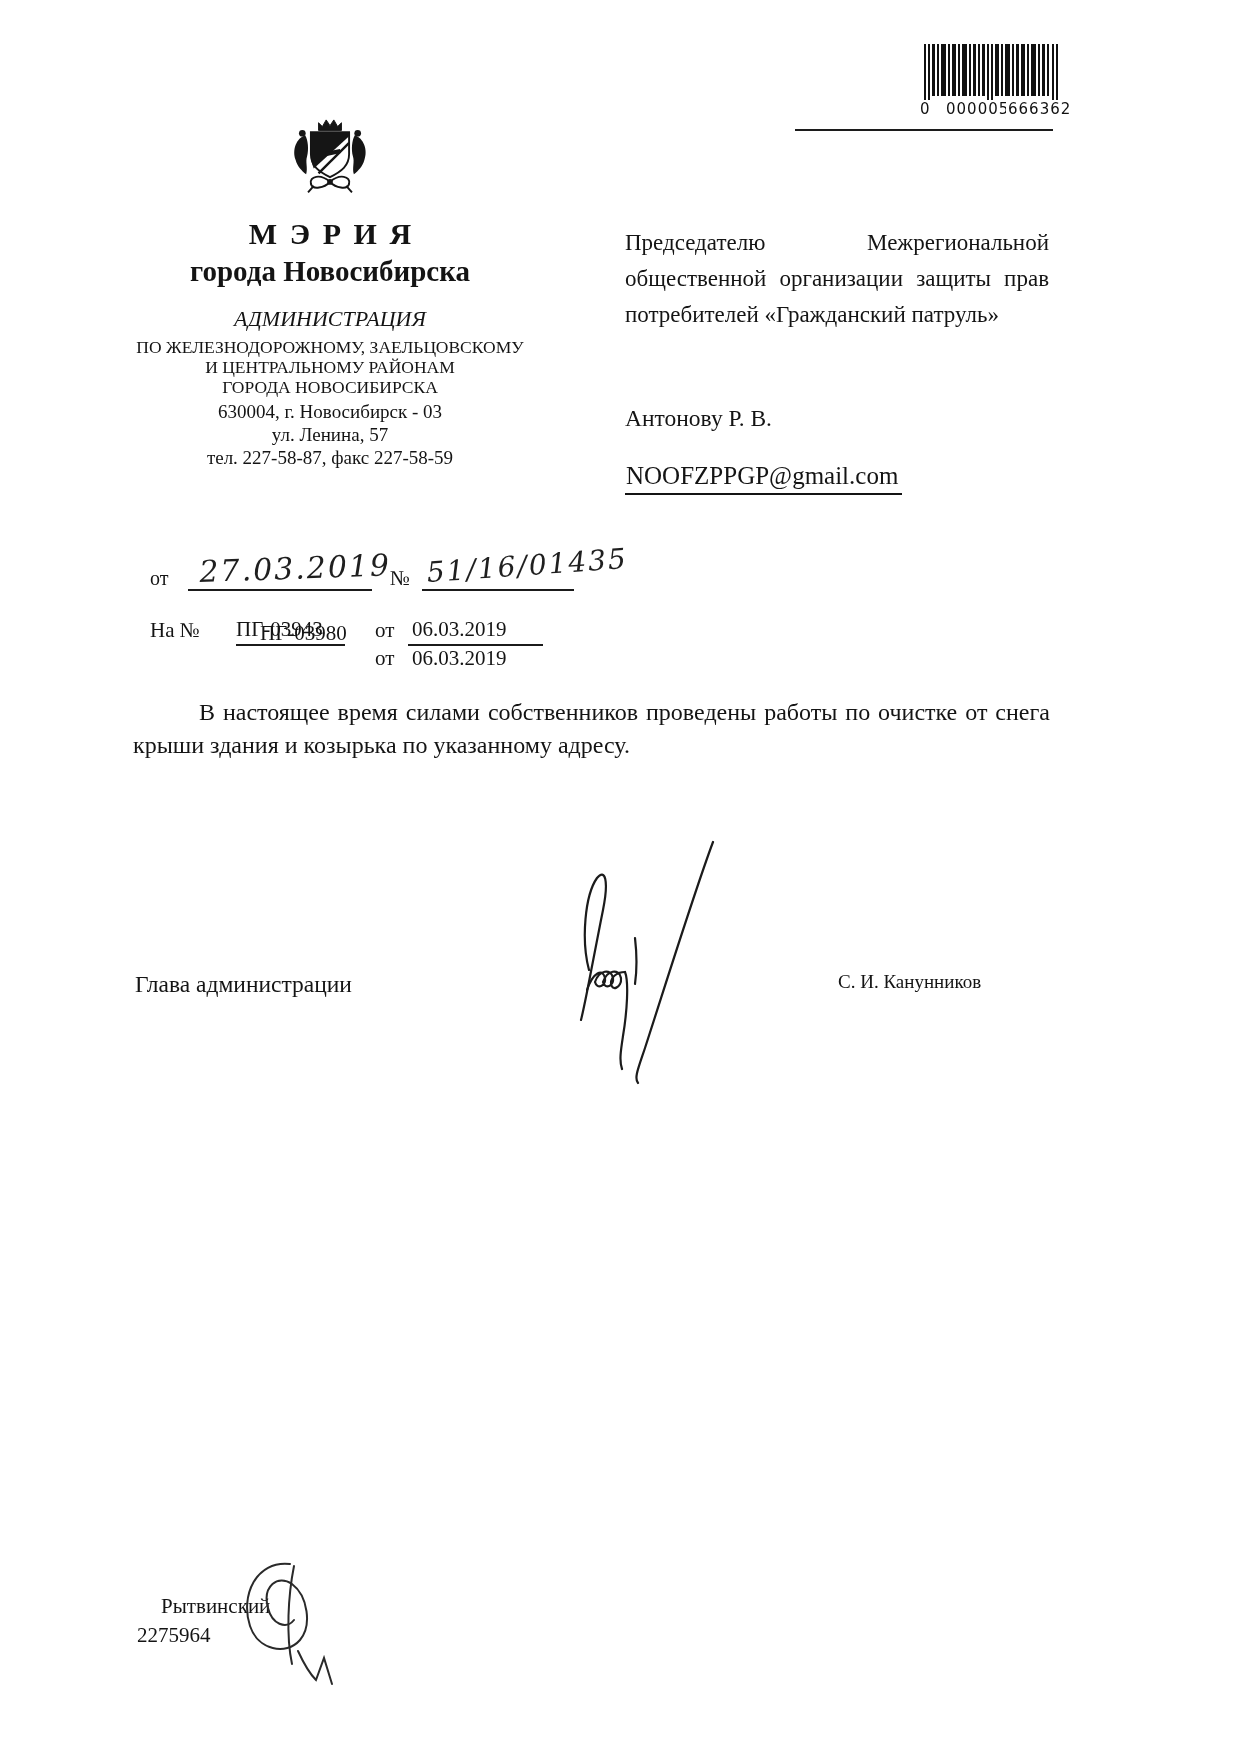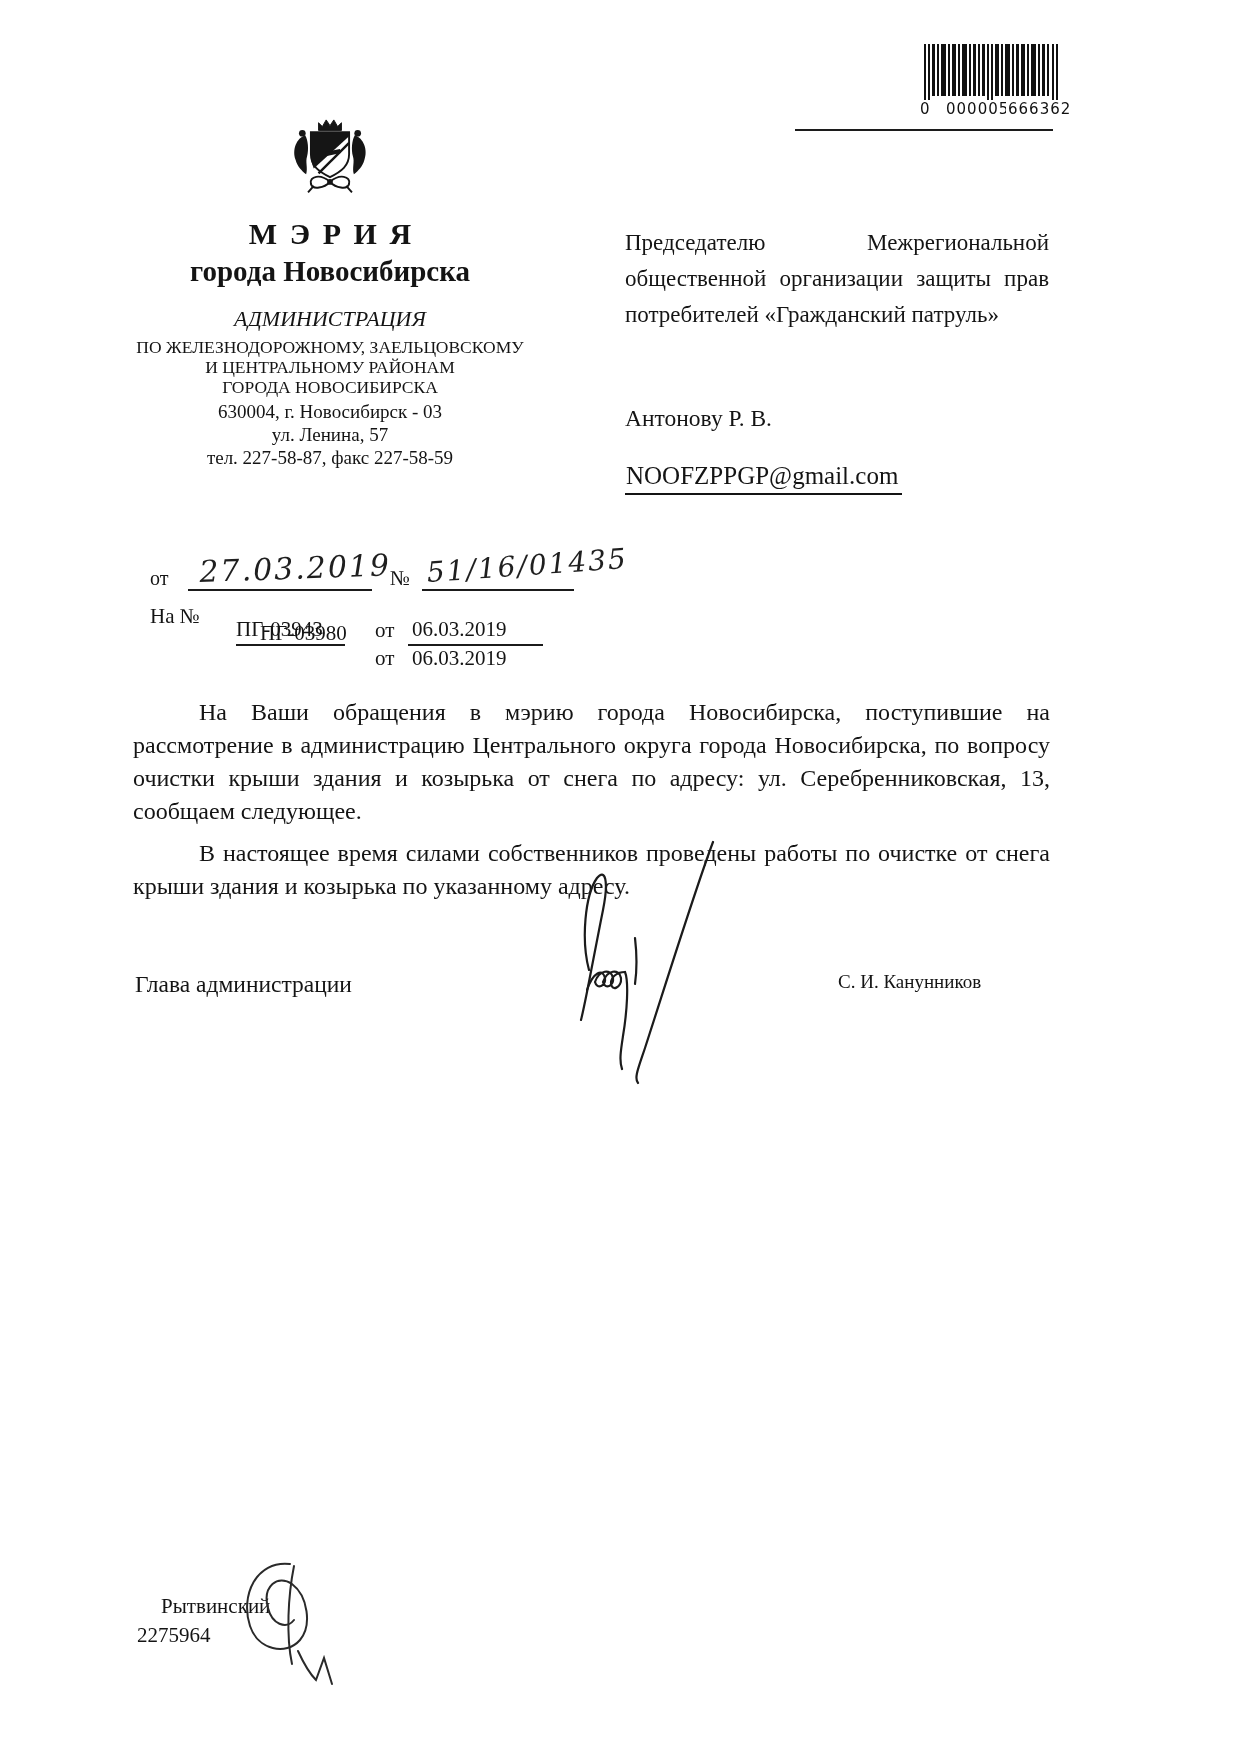--- a/index.html
+++ b/index.html
@@ -147,30 +147,29 @@
   <div class="recipient-name">Антонову Р. В.</div>
   <div class="recipient-email">NOOFZPPGP@gmail.com</div>
 
   <span class="lbl" style="left:150px;top:567px;">от</span>
   <div class="uline" style="left:188px;top:589px;width:184px;"></div>
   <span class="hand" style="left:200px;top:554px;transform:rotate(-2deg);transform-origin:left bottom;">27.03.2019</span>
   <span class="lbl" style="left:390px;top:566px;font-size:21px;">№</span>
   <div class="uline" style="left:422px;top:589px;width:152px;"></div>
   <span class="hand" style="left:428px;top:556px;font-size:28px;transform:rotate(-4deg);transform-origin:left bottom;">51/16/01435</span>
 
-  <span class="refval" style="left:150px;top:604px;">На №</span>
+  <span class="refval" style="left:150px;top:618px;">На №</span>
   <span class="refval ul" style="left:236px;top:617px;padding-right:22px;">ПГ-03943</span>
   <span class="refval" style="left:375px;top:618px;">от</span>
   <span class="refval ul" style="left:408px;top:617px;padding-right:36px;padding-left:4px;">06.03.2019</span>
   <span class="refval" style="left:236px;top:621px;margin-left:24px;">ПГ-03980</span>
   <span class="refval" style="left:375px;top:646px;">от</span>
   <span class="refval" style="left:412px;top:646px;">06.03.2019</span>
 
   <div class="body-text">
-    <p>На Ваши обращения в мэрию города Новосибирска, поступившие на рассмотрение в администрацию Центрального округа города Новосибирска, по вопросу очистки крыши здания и козырька от снега по адресу: ул. Серебренниковская, 13, сообщаем следующее.</p>
     <p>В настоящее время силами собственников проведены работы по очистке от снега крыши здания и козырька по указанному адресу.</p>
   </div>
 
   <div class="sig-title">Глава администрации</div>
   <svg class="sig-stroke" width="200" height="265" viewBox="0 0 200 265">
     <g fill="none" stroke="#1b1b1b" stroke-width="2.2" stroke-linecap="round">
       <path d="M44,150 C36,120 40,75 52,58 C60,48 64,60 58,90 C52,120 46,152 42,172 C40,182 38,192 36,200"></path>
       <path d="M42,170 C48,152 58,148 60,158 C61,166 52,170 50,162 C54,150 66,148 68,158 C69,166 60,170 58,162 C62,150 74,148 76,158 C77,168 66,172 66,163 C66,157 72,152 80,152"></path>
       <path d="M80,152 C84,162 82,192 78,216 C76,229 74,241 77,249"></path>
       <path d="M90,118 C92,135 92,150 90,164"></path>

